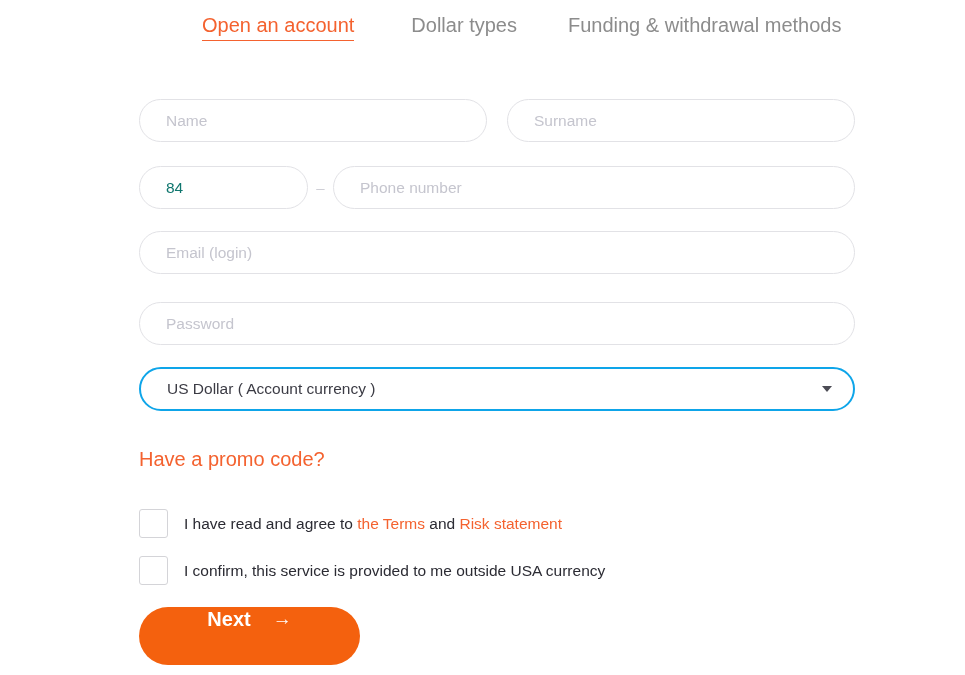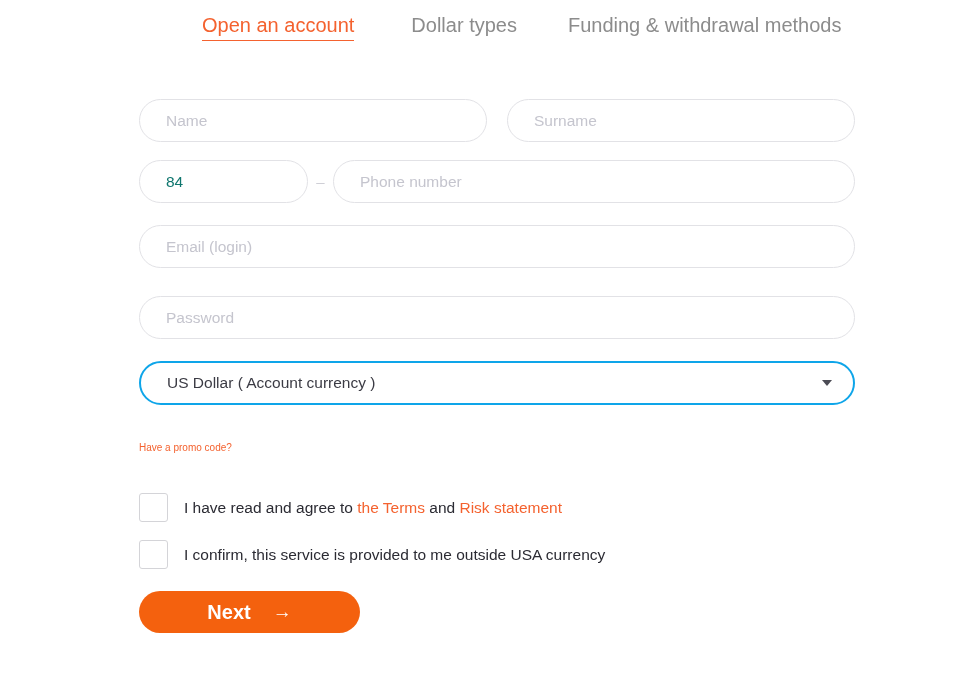--- a/index.html
+++ b/index.html
@@ -52,21 +52,21 @@
   .form {
     position: absolute;
     left: 139px;
     top: 99px;
     width: 716px;
   }
 
   .row {
     display: flex;
     align-items: center;
-    margin-bottom: 18px;
+    margin-bottom: 24px;
   }
   .row.row-phone { margin-bottom: 22px; }
   .row.row-email { margin-bottom: 28px; }
   .row.row-password { margin-bottom: 22px; }
 
   .field {
     box-sizing: border-box;
     height: 43px;
     border: 1px solid #e2e2e6;
     border-radius: 22px;
@@ -125,21 +125,21 @@
     height: 0;
     border-left: 5px solid transparent;
     border-right: 5px solid transparent;
     border-top: 6px solid #4c4c55;
     pointer-events: none;
   }
 
   
   .promo {
     display: inline-block;
-    font-size: 10px;
+    font-size: 20px;
     color: #f4622f;
     text-decoration: none;
     margin-top: 17px;
     margin-bottom: 0;
     cursor: pointer;
   }
 
   
   .checks {
     margin-top: 38px;
@@ -168,31 +168,31 @@
   .link-orange {
     color: #f4622f;
     text-decoration: none;
     cursor: pointer;
   }
 
   
   .next-btn {
     margin-top: 22px;
     width: 221px;
-    height: 42px;
+    height: 58px;
     border: none;
     border-radius: 29px;
     background: #f4610e;
     color: #ffffff;
     font-size: 20px;
     font-weight: bold;
     font-family: "Liberation Sans", sans-serif;
     cursor: pointer;
     display: flex;
-    align-items: center;
+    align-items: flex-start;
     justify-content: center;
     gap: 22px;
   }
   .next-arrow {
     font-weight: normal;
     font-size: 19px;
   }
 </style>
 </head>
 <body>

